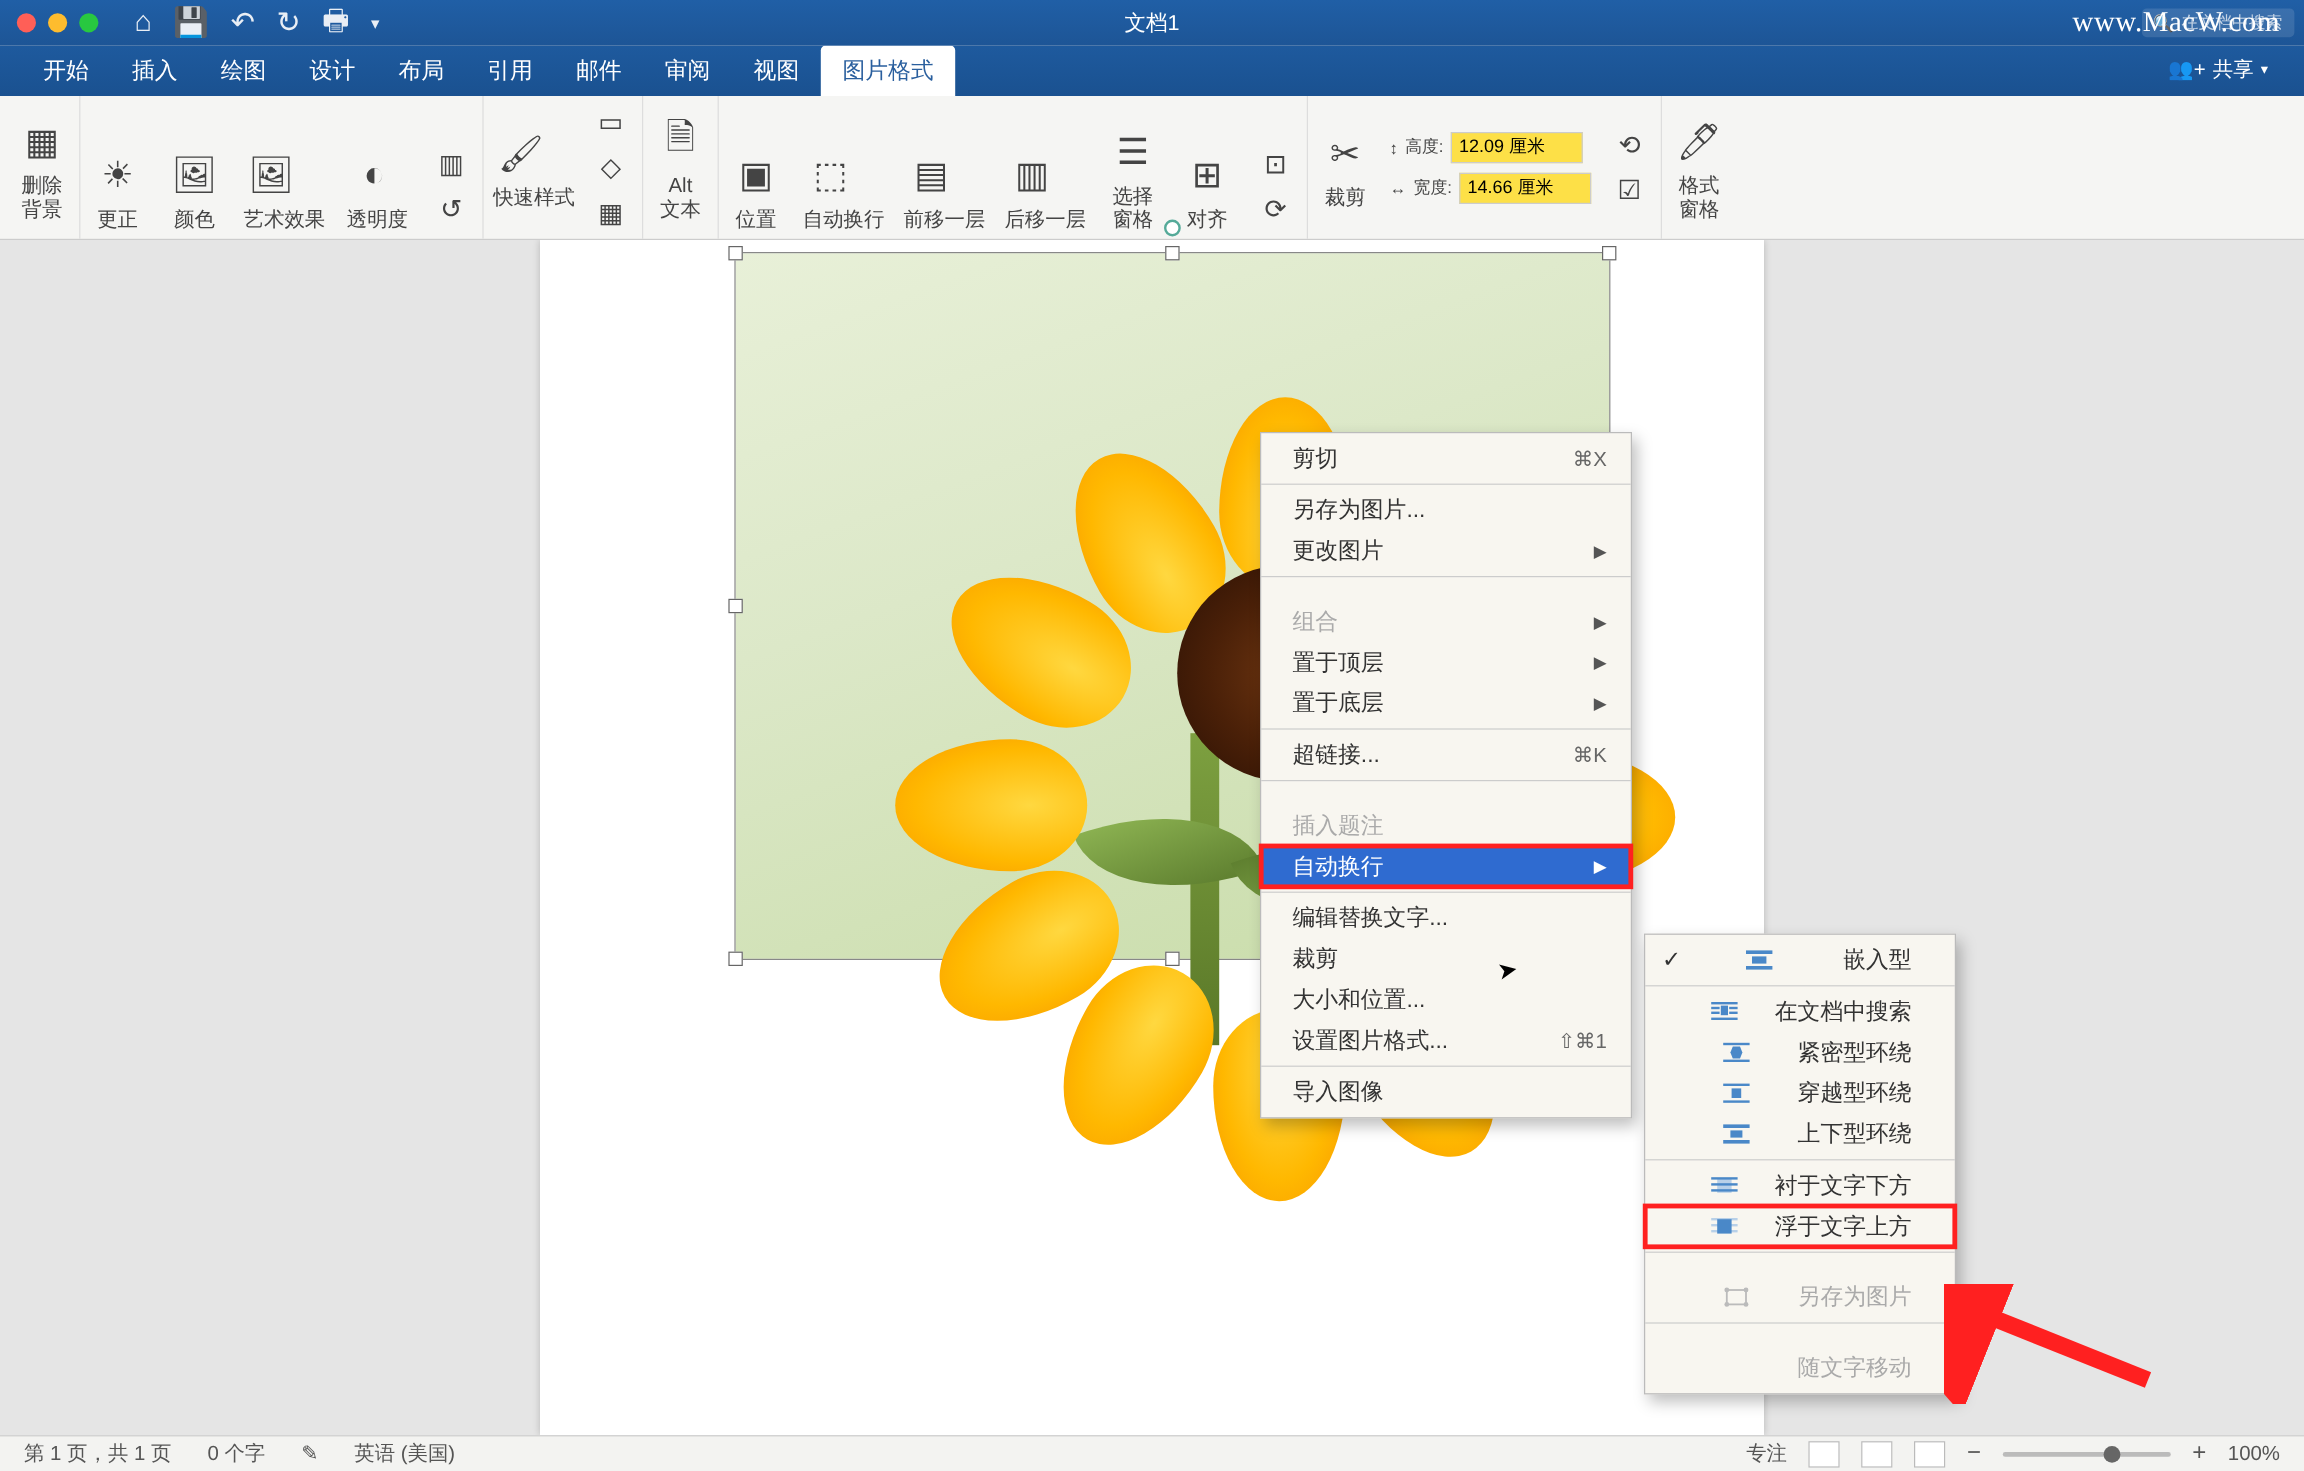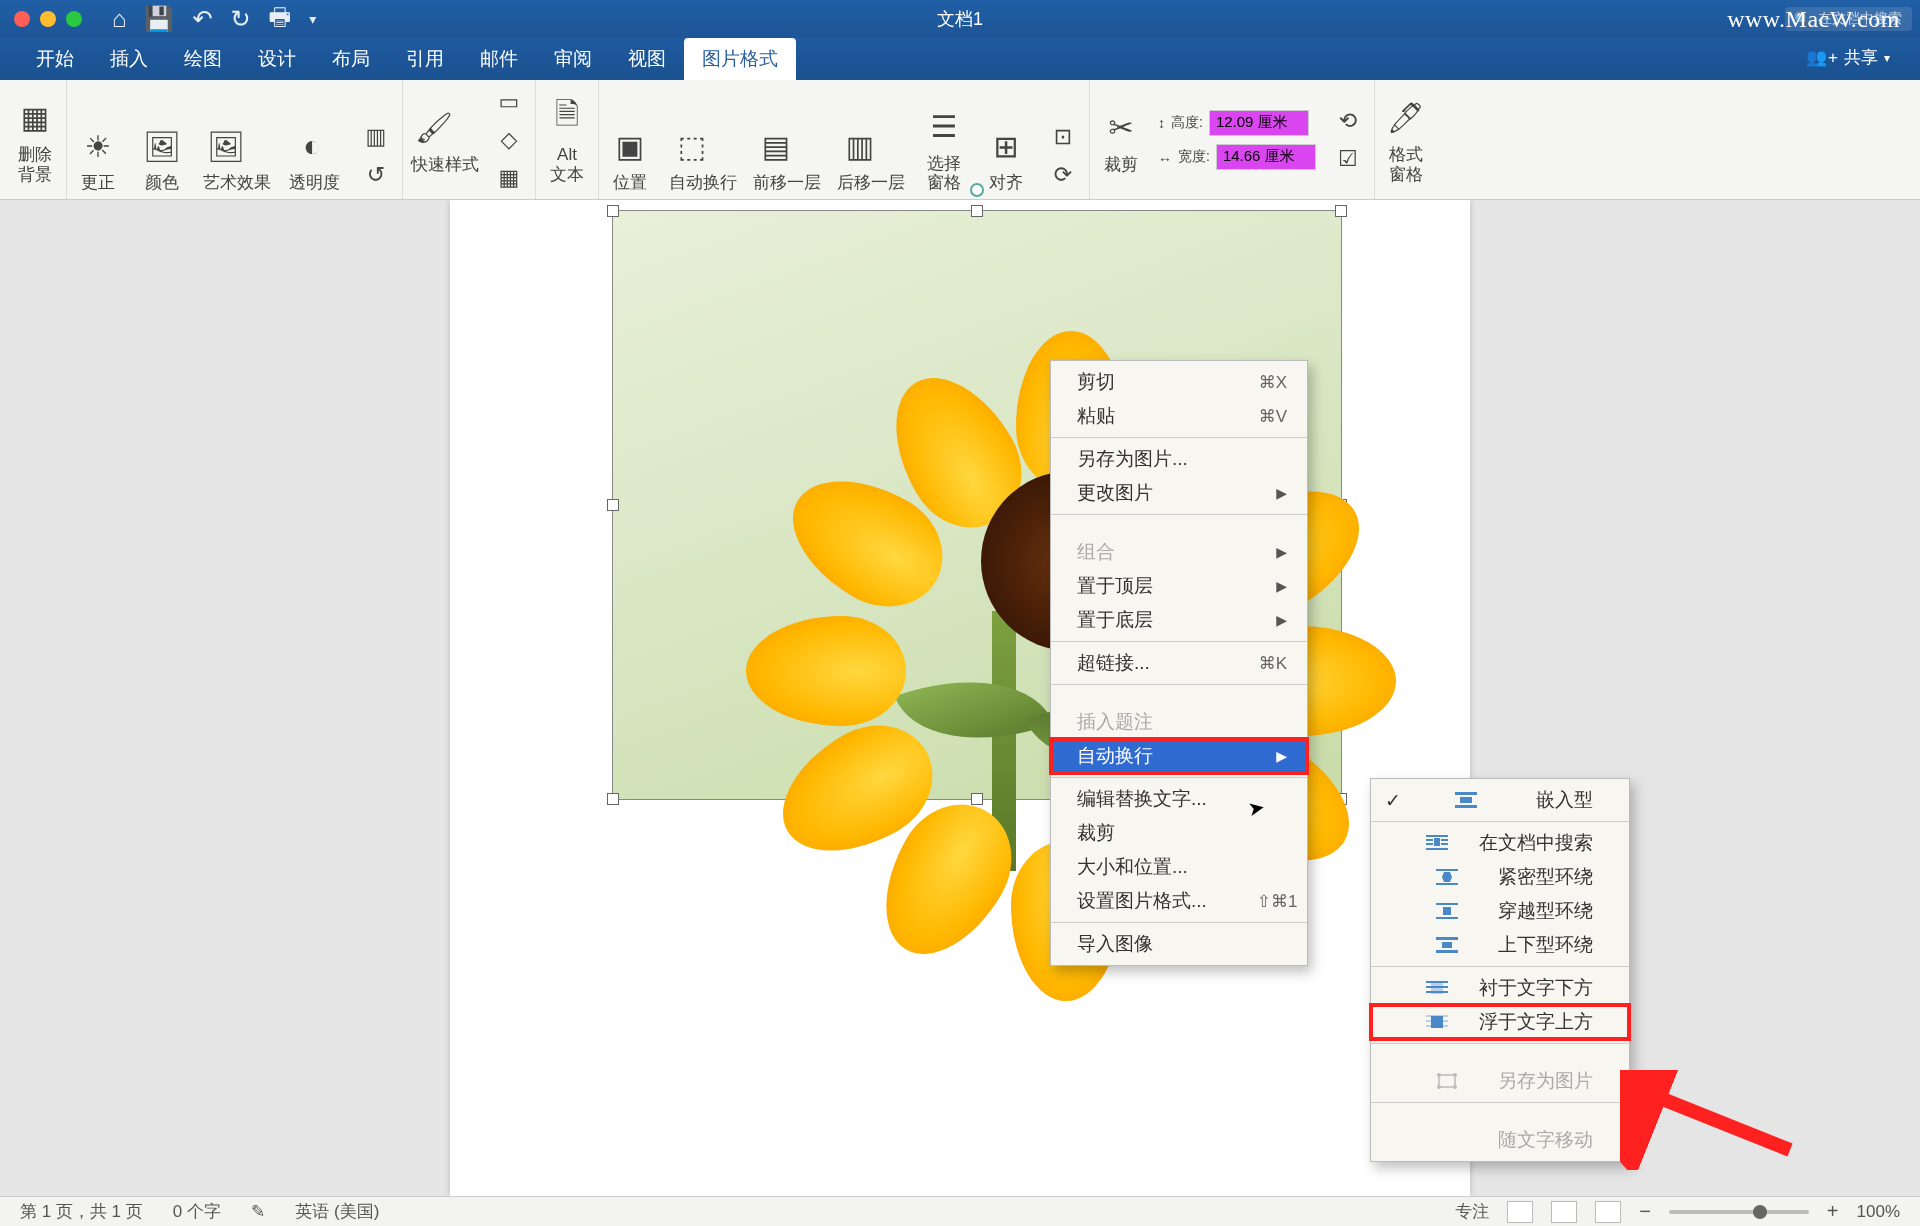--- a/index.html
+++ b/index.html
@@ -24,21 +24,21 @@
 
 
 .ribbon{ background:#f5f5f3; height:120px; border-bottom:1px solid #ccc; display:flex; align-items:stretch; padding:0 4px; font-size:14px; color:#444;}
 .group{ display:flex; flex-direction:column; align-items:center; justify-content:center; padding:6px 8px; border-right:1px solid #ddd; position:relative;}
 .group:last-child{border-right:none}
 .group .label{ font-size:17px; margin-top:4px; text-align:center; line-height:1.15;}
 .ribbon .bigicon{ width:46px; height:46px; display:flex; align-items:center; justify-content:center; font-size:30px; cursor:pointer; position:relative;}
 .ribbon .medicon{ width:36px; height:36px; display:flex; align-items:center; justify-content:center; font-size:22px; cursor:pointer; border:1px solid transparent;}
 .stackv{ display:flex; flex-direction:column; gap:2px;}
 .dimrow{ display:flex; align-items:center; gap:6px;}
-.diminput{ width:100px; height:26px; border:1px solid #ccc; background:#d946ef; padding:0 6px; font-size:15px;}
+.diminput{ width:110px; height:26px; border:1px solid #ccc; background:#fde047; padding:0 6px; font-size:15px;}
 
 
 .canvas-area{ position:absolute; top:200px; left:0; right:0; bottom:30px; background:#e5e5e5; overflow:hidden;}
 .page{ position:absolute; left:450px; top:0; width:1020px; height:100%; background:#fff; box-shadow:0 0 6px rgba(0,0,0,.2);}
 .selimg{ position:absolute; left:612px; top:210px; width:730px; height:590px; border:1px solid #888; background:linear-gradient(160deg,#e8f0d8 0%,#dce8c8 40%,#c8dca8 100%);}
 .handle{ width:12px; height:12px; background:#fff; border:1px solid #666; position:absolute;}
 .rothandle{ width:14px; height:14px; border-radius:50%; border:2px solid #5a9; background:#fff; position:absolute; left:50%; top:-28px; transform:translateX(-50%);}
 .sunflower{ position:absolute; right:60px; top:140px; width:420px; height:420px;}
 .petal{ position:absolute; width:110px; height:160px; background:radial-gradient(ellipse at 50% 70%, #ffd840 0%, #ffb800 60%, #f89800 100%); border-radius:50% 50% 50% 50% / 60% 60% 40% 40%; transform-origin:50% 100%;}
 .center{ position:absolute; left:50%; top:50%; width:180px; height:180px; transform:translate(-50%,-50%); border-radius:50%; background:radial-gradient(circle,#6b3410 0%,#4a2008 50%,#2a1004 100%);}
@@ -245,28 +245,24 @@
     <div class="petal" style="left:150px;top:330px;transform:rotate(180deg)"></div>
     <div class="petal" style="left:70px;top:300px;transform:rotate(210deg)"></div>
     <div class="petal" style="left:10px;top:240px;transform:rotate(240deg)"></div>
     <div class="petal" style="left:-10px;top:160px;transform:rotate(270deg)"></div>
     <div class="petal" style="left:20px;top:70px;transform:rotate(300deg)"></div>
     <div class="petal" style="left:80px;top:10px;transform:rotate(330deg)"></div>
     <div class="center"></div>
   </div>
 </div>
 
-<div class="ctxmenu" style="left:1050px; top:360px; width:258px;">
+<div class="ctxmenu" style="left:1050px; top:360px; width:310px;">
   <div class="mi">
       <span>剪切</span>
       <span class="shortcut">⌘X</span>
-    </div>
-  <div class="mi">
-      <span>粘贴</span>
-      <span class="shortcut">⌘V</span>
     </div>
   <div class="sep"></div>
   <div class="mi">
       <span>另存为图片...</span>
     </div>
   <div class="mi">
       <span>更改图片</span>
       <span class="arrow">▶</span>
     </div>
   <div class="sep"></div>

